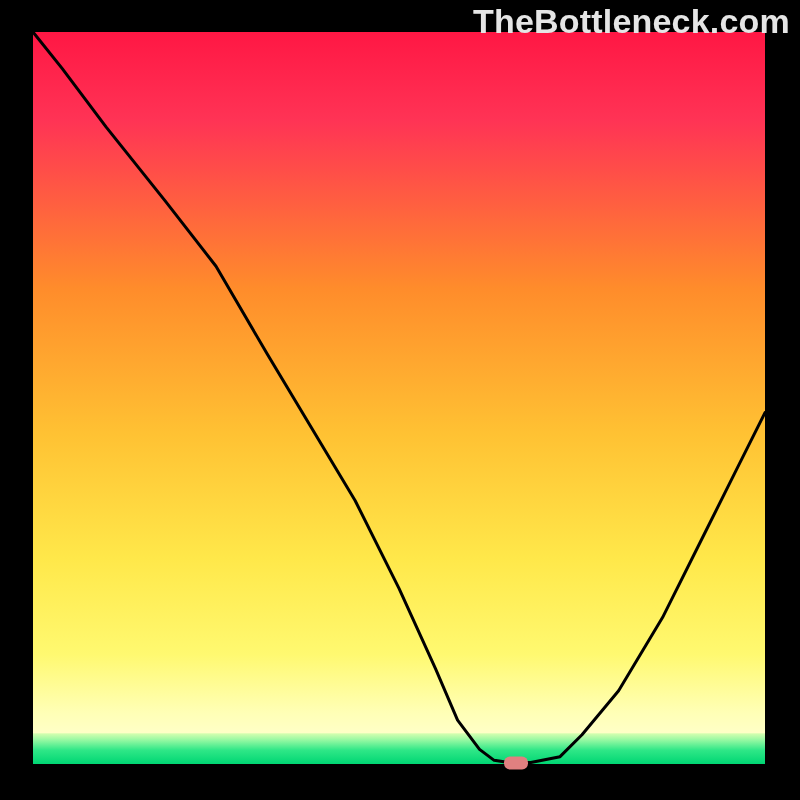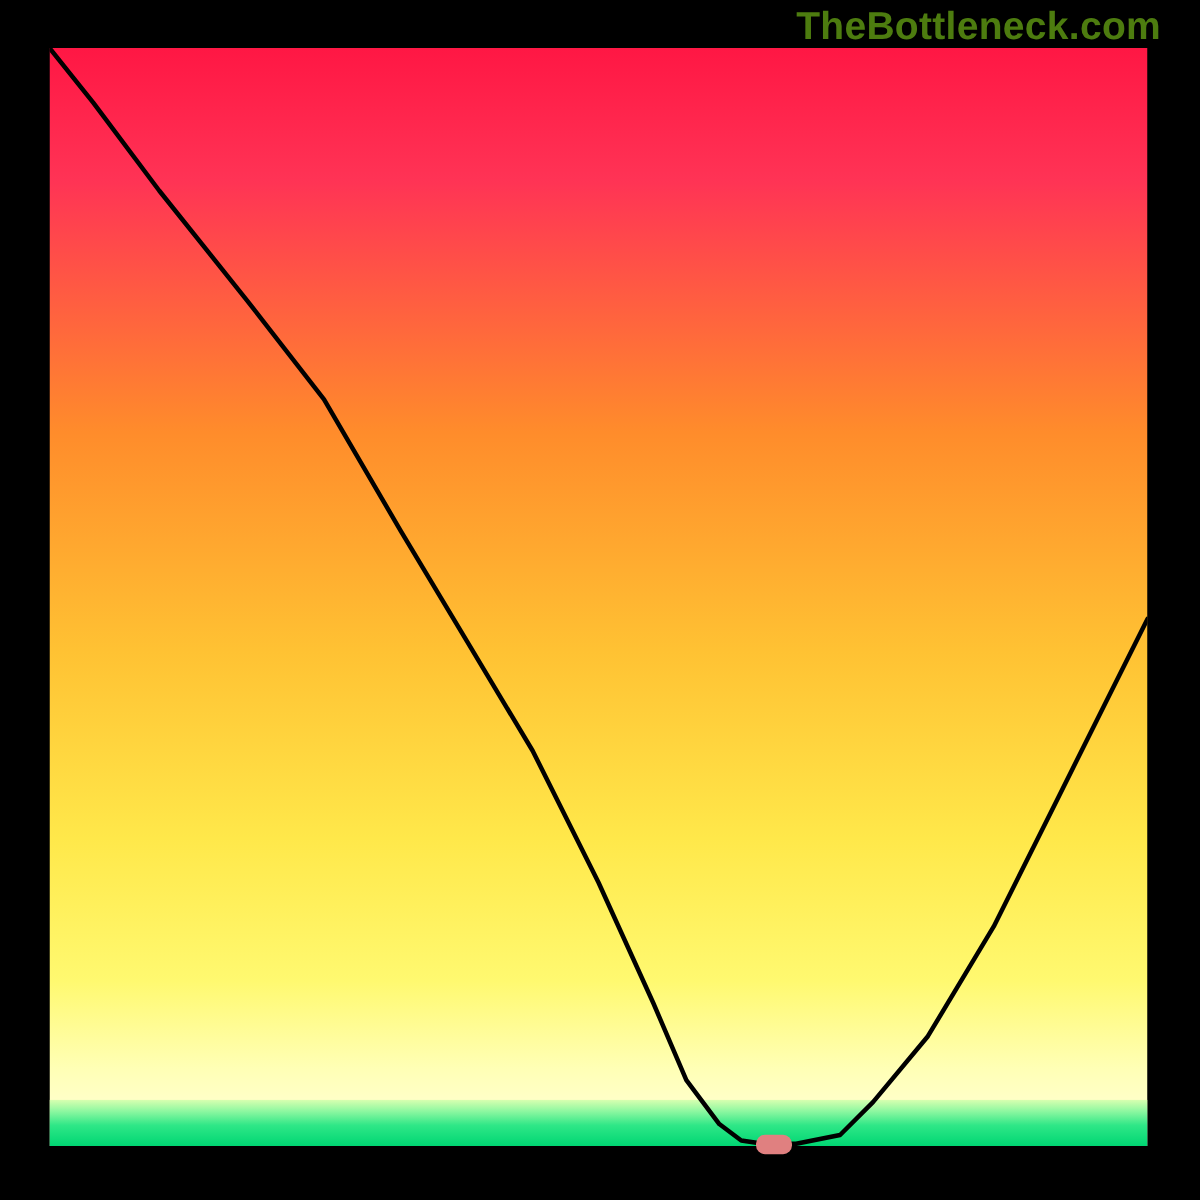--- a/index.html
+++ b/index.html
@@ -12,24 +12,24 @@
     overflow: hidden;
   }
   .stage {
     position: relative;
     width: 800px;
     height: 800px;
   }
   .watermark {
     position: absolute;
     top: 2px;
-    right: 26px;
-    font-size: 26px;
+    right: 10px;
+    font-size: 34px;
     font-weight: 600;
-    color: #4d7c0f;
+    color: #e5e5e5;
     letter-spacing: 0.2px;
     z-index: 5;
   }
   .plot-area {
     position: absolute;
     left: 33px;
     top: 32px;
     width: 732px;
     height: 732px;
     overflow: visible;

